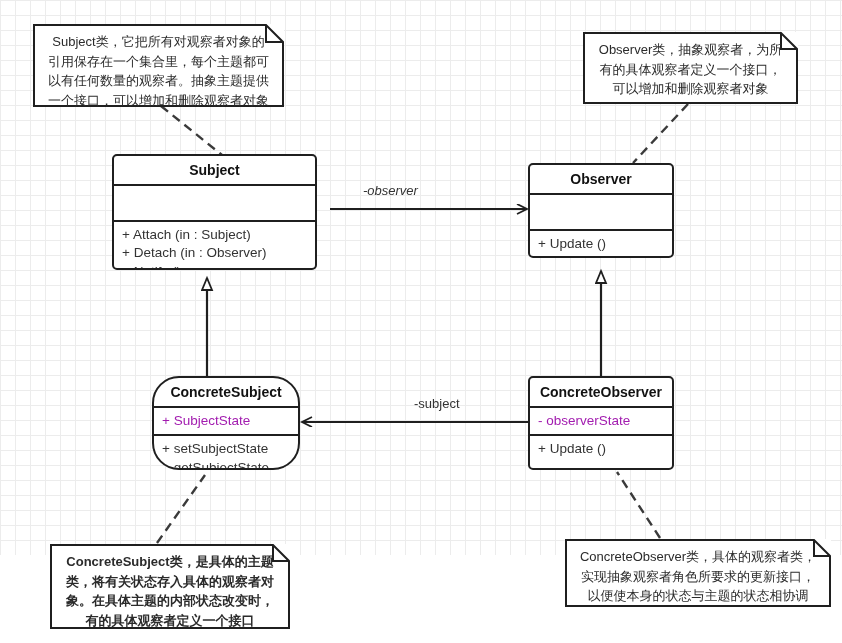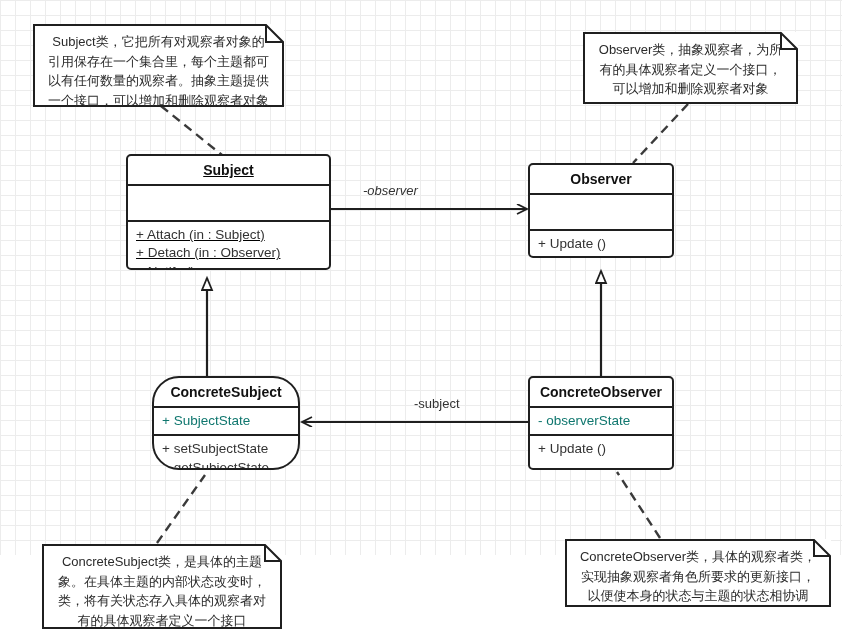--- a/index.html
+++ b/index.html
@@ -51,21 +51,21 @@
     color: #111111;
     text-align: center;
     padding: 6px 4px 6px 4px;
     border-bottom: 2px solid #1f1f1f;
     line-height: 1.15;
   }
   .cls-attrs {
     border-bottom: 2px solid #1f1f1f;
     padding: 4px 8px 4px 8px;
     font-size: 13.5px;
-    color: #0f766e;
+    color: #a21caf;
     line-height: 1.35;
   }
   .cls-ops {
     padding: 4px 8px 4px 8px;
     font-size: 13.5px;
     color: #333333;
     line-height: 1.35;
   }
   .member {
     white-space: nowrap;
@@ -154,46 +154,46 @@
       <path d="M 1 1 L 198 1 L 214 17 L 214 71 L 1 71 Z" fill="#ffffff" stroke="#1f1f1f" stroke-width="2"></path>
       <path d="M 198 1 L 198 17 L 214 17" fill="none" stroke="#1f1f1f" stroke-width="2"></path>
     </svg>
     <div class="note-text">
       <div>Observer类，抽象观察者，为所</div>
       <div>有的具体观察者定义一个接口，</div>
       <div>可以增加和删除观察者对象</div>
     </div>
   </div>
 
-  <div class="note" style="left:42px; top:544px; width:240px; height:85px;">
+  <div class="note" style="left:50px; top:544px; width:240px; height:85px;font-weight:bold;">
     <svg class="note-shape" viewBox="0 0 240 85" preserveAspectRatio="none">
       <path d="M 1 1 L 223 1 L 239 17 L 239 84 L 1 84 Z" fill="#ffffff" stroke="#1f1f1f" stroke-width="2"></path>
       <path d="M 223 1 L 223 17 L 239 17" fill="none" stroke="#1f1f1f" stroke-width="2"></path>
     </svg>
     <div class="note-text">
       <div>ConcreteSubject类，是具体的主题</div>
+      <div>类，将有关状态存入具体的观察者对</div>
       <div>象。在具体主题的内部状态改变时，</div>
-      <div>类，将有关状态存入具体的观察者对</div>
       <div>有的具体观察者定义一个接口</div>
     </div>
   </div>
 
   <div class="note" style="left:557px; top:539px; width:266px; height:68px;margin-left:8px;">
     <svg class="note-shape" viewBox="0 0 266 68" preserveAspectRatio="none">
       <path d="M 1 1 L 249 1 L 265 17 L 265 67 L 1 67 Z" fill="#ffffff" stroke="#1f1f1f" stroke-width="2"></path>
       <path d="M 249 1 L 249 17 L 265 17" fill="none" stroke="#1f1f1f" stroke-width="2"></path>
     </svg>
     <div class="note-text">
       <div>ConcreteObserver类，具体的观察者类，</div>
       <div>实现抽象观察者角色所要求的更新接口，</div>
       <div>以便使本身的状态与主题的状态相协调</div>
     </div>
   </div>
 
-  <div class="umlclass" style="left:126px; top:154px; width:205px; height:116px;text-decoration:underline;">
+  <div class="umlclass" style="left:112px; top:154px; width:205px; height:116px;">
     <div class="cls-title">Subject</div>
     <div class="cls-attrs empty-compartment"></div>
     <div class="cls-ops">
       <div class="member">+ Attach (in : Subject)</div>
       <div class="member">+ Detach (in : Observer)</div>
       <div class="member">+ Notify ()</div>
     </div>
   </div>
 
   <div class="umlclass" style="left:528px; top:163px; width:146px; height:95px;">

